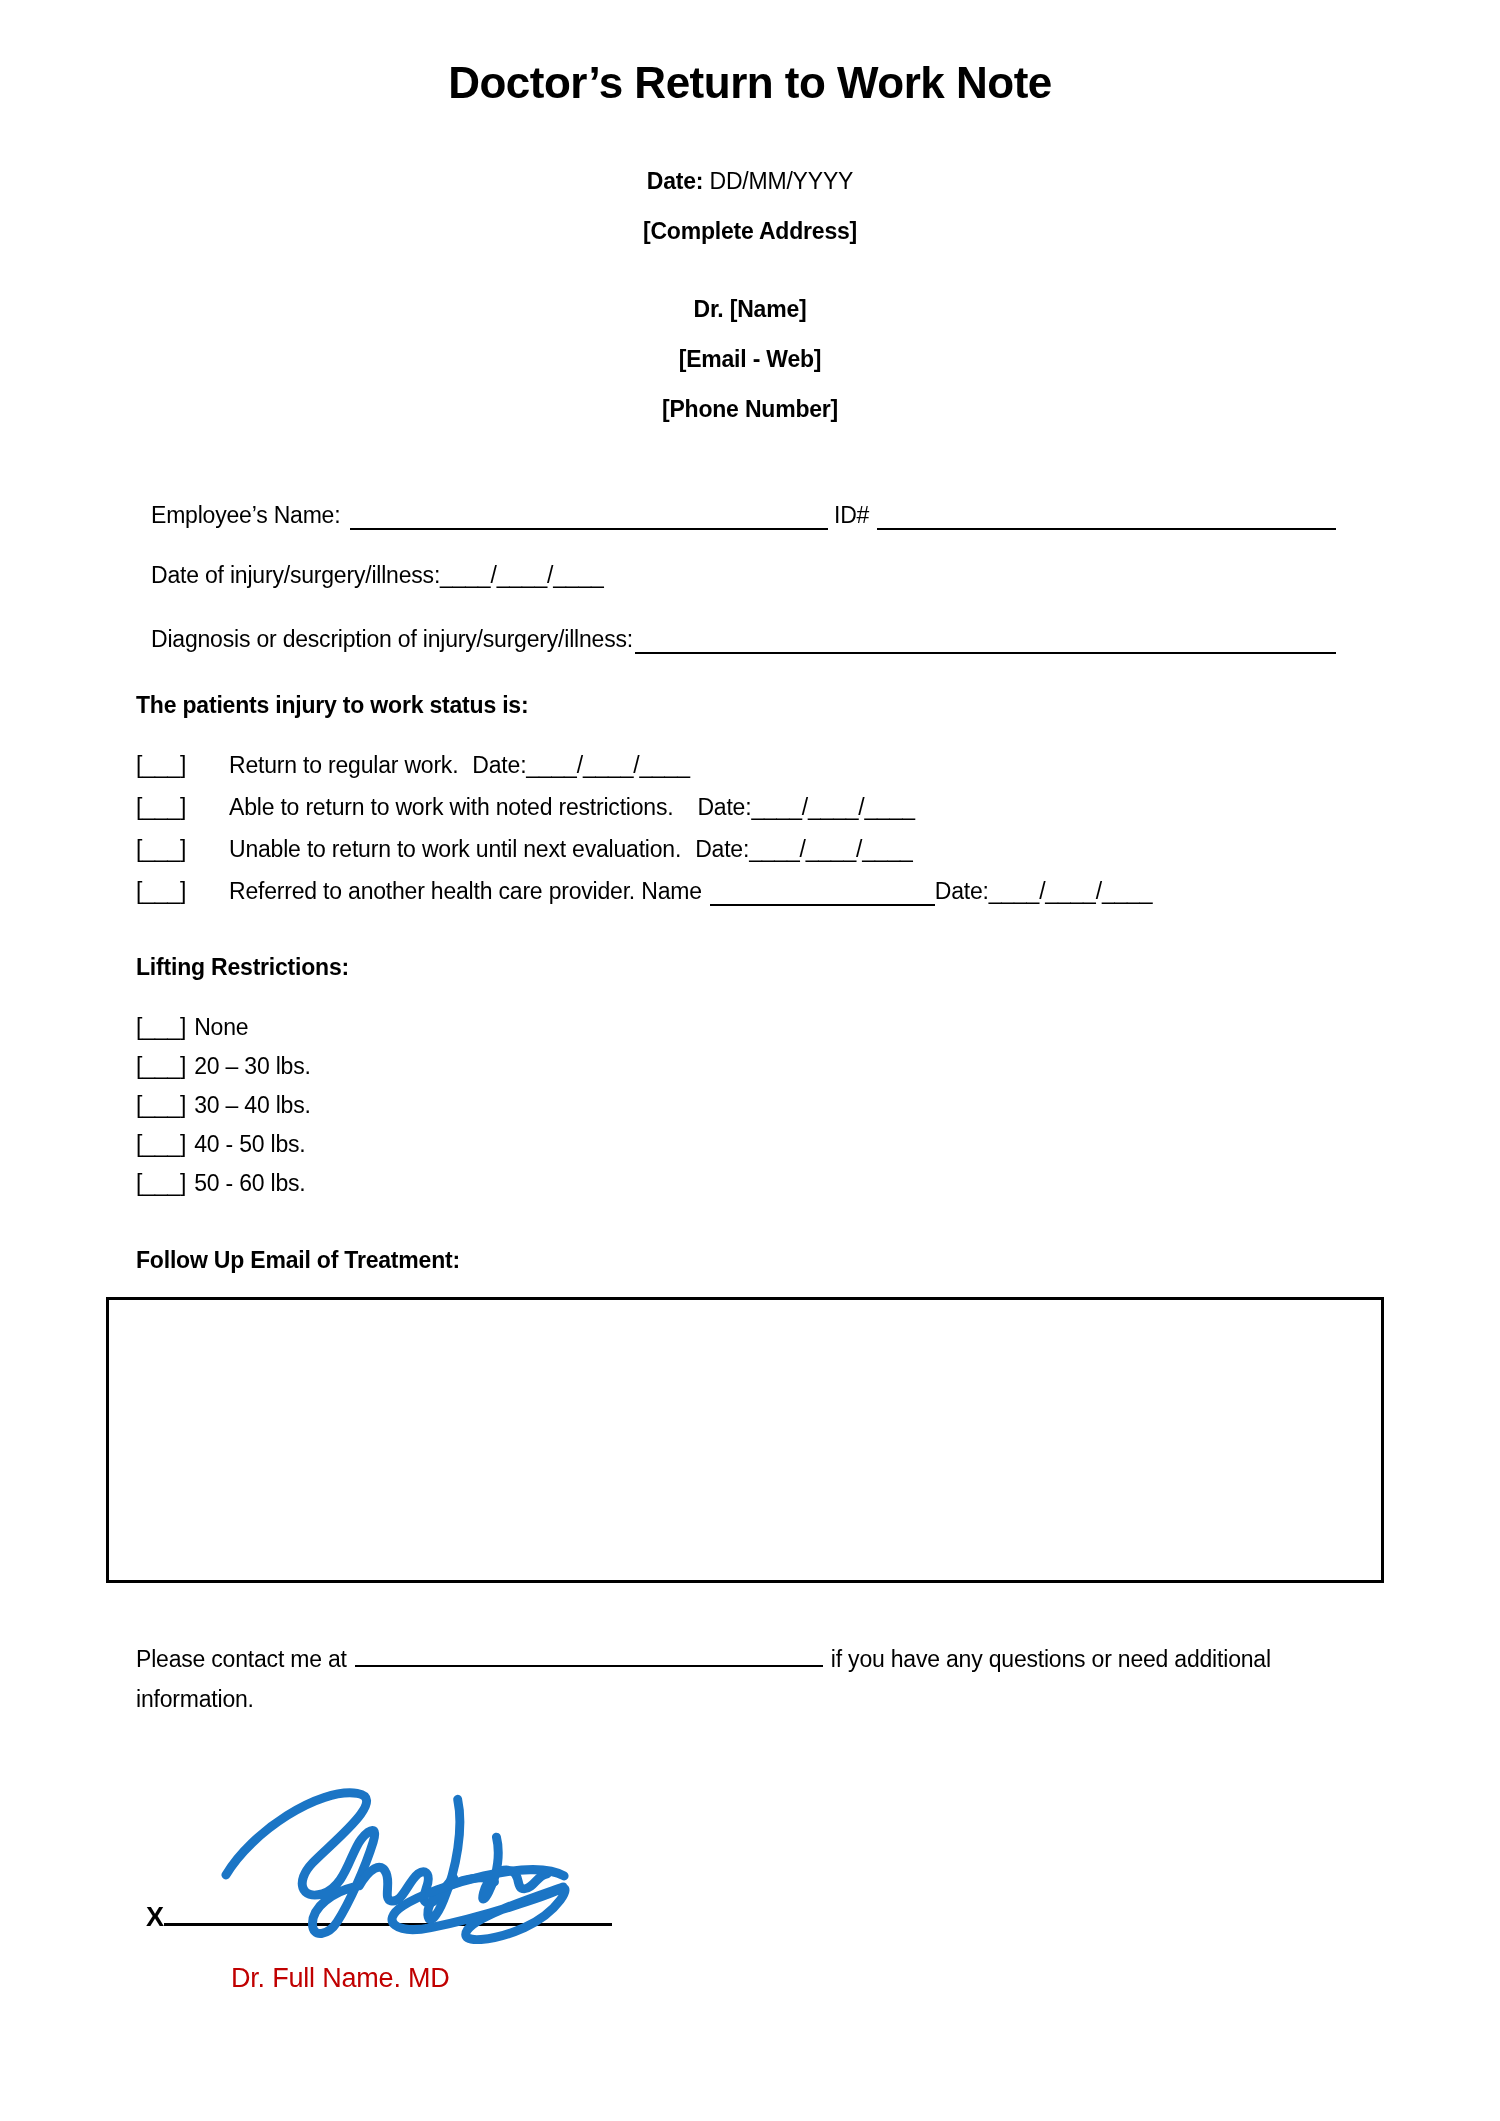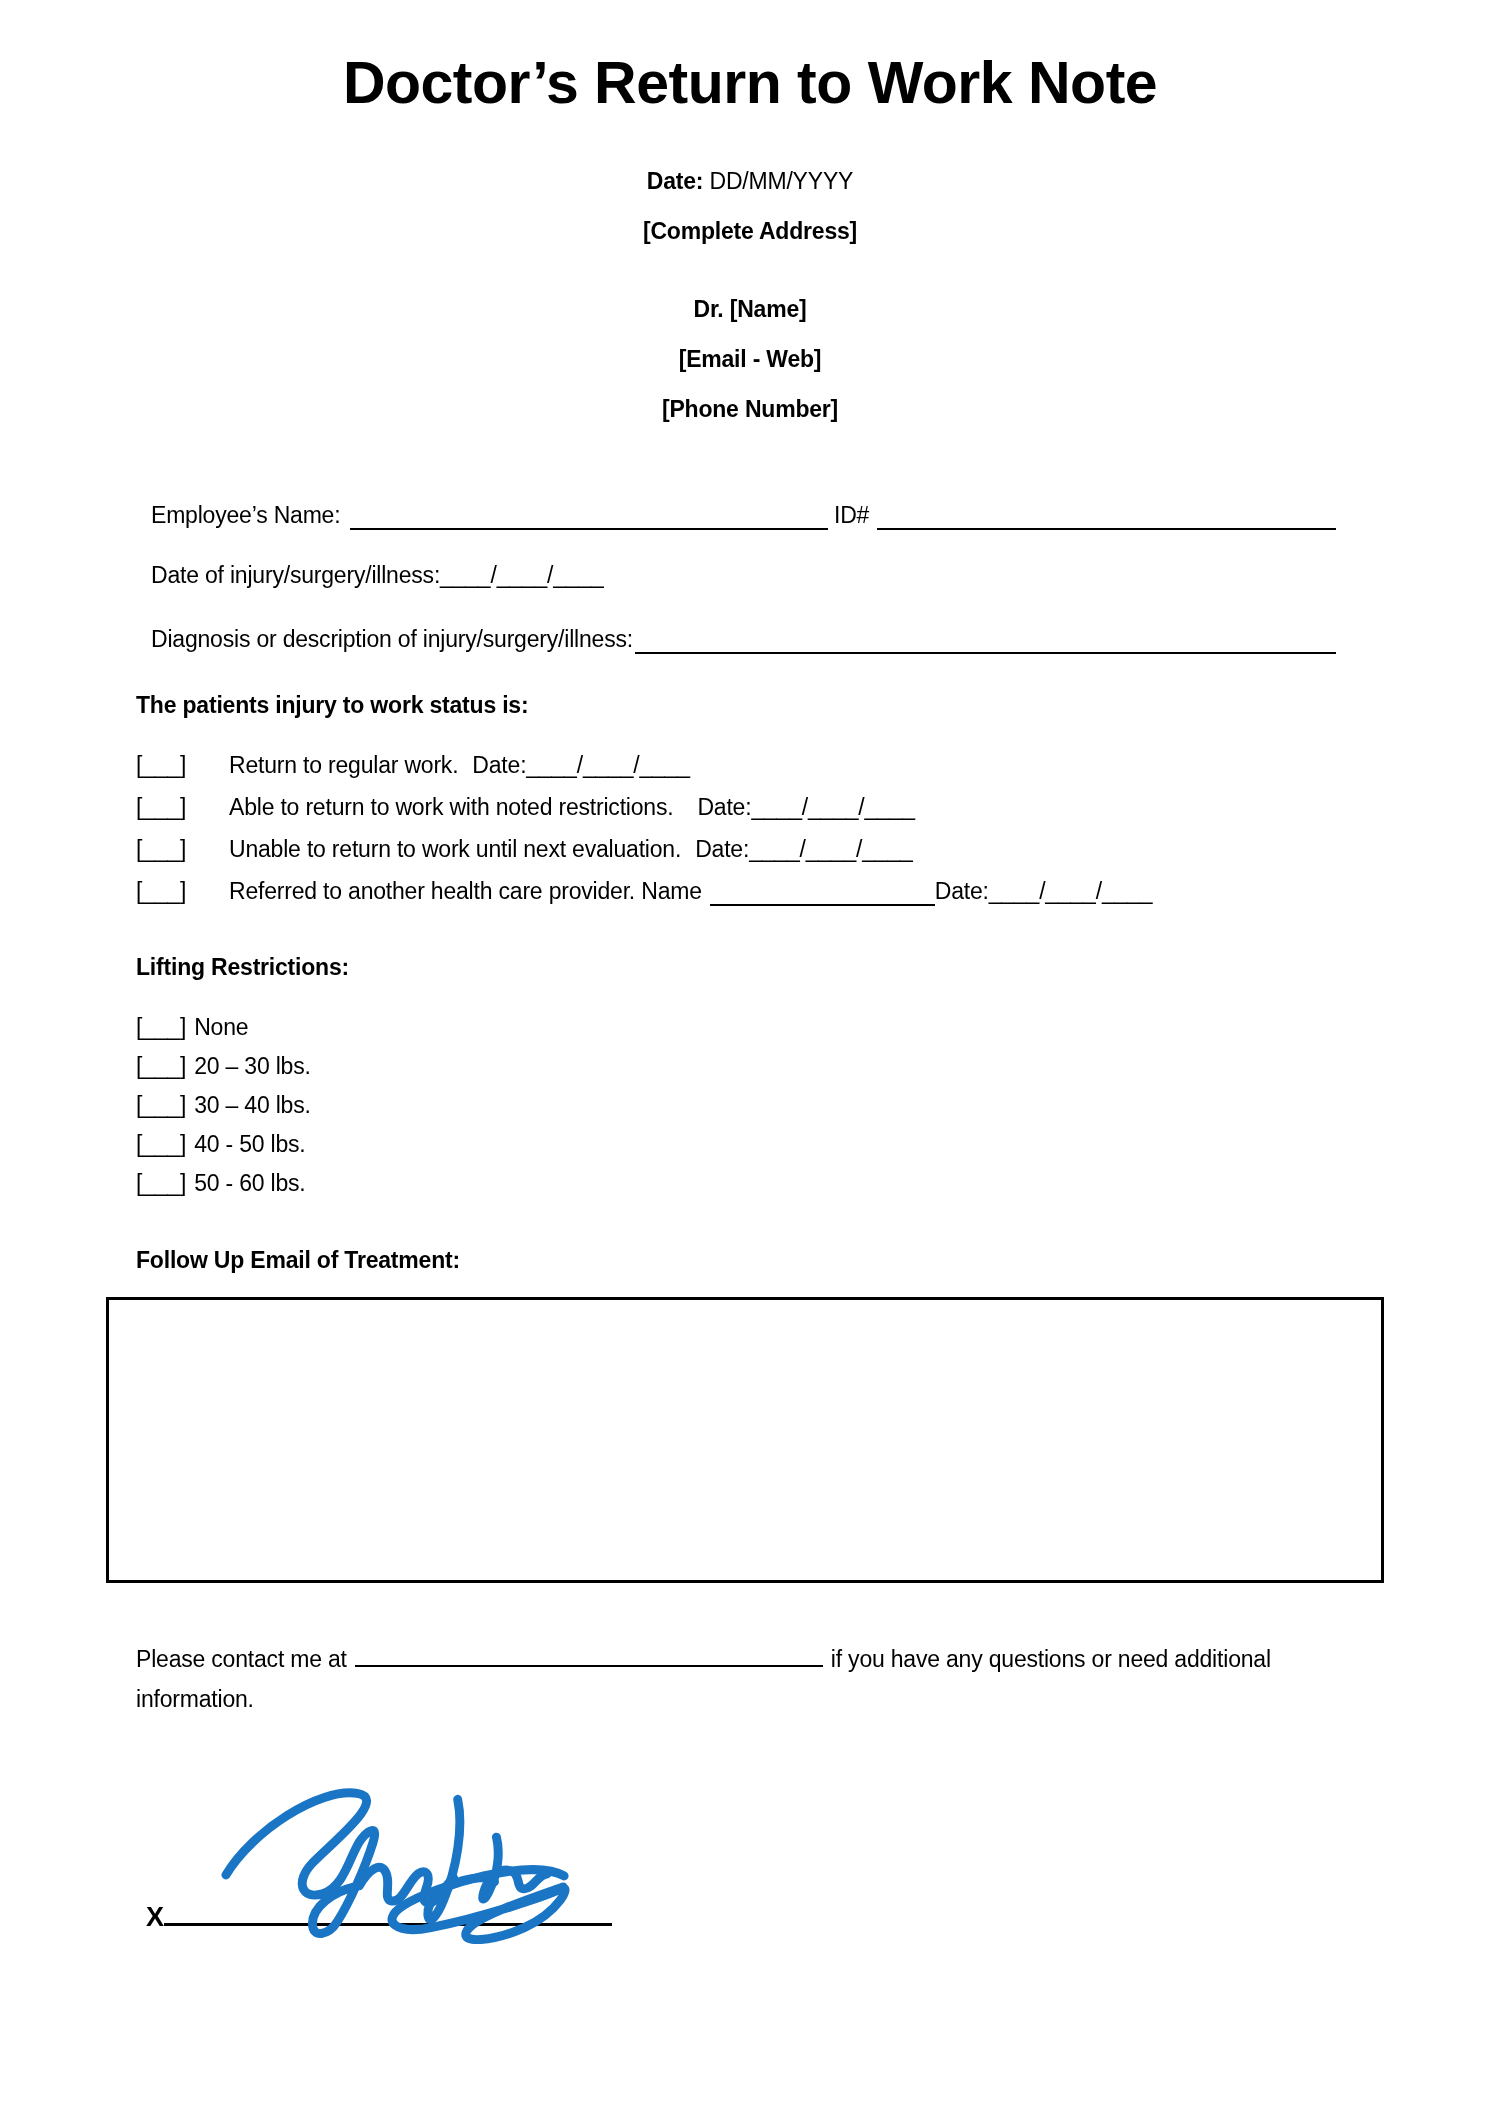--- a/index.html
+++ b/index.html
@@ -14,21 +14,21 @@
     letter-spacing:-0.2px;
     box-sizing:border-box;
     padding:56px 0 0 0;
     overflow:hidden;
   }
   .content { margin:0 164px 0 136px; }
 
   h1.title {
     margin:0; padding:0;
     text-align:center;
-    font-size:59px; line-height:54px;
+    font-size:44px; line-height:54px;
     font-weight:bold;
     letter-spacing:-0.5px;
   }
   .c { text-align:center; }
   .b { font-weight:bold; }
   p { margin:0; }
 
   .date-line   { margin-top:56px; line-height:30px; }
   .dr-line     { margin-top:48px; line-height:30px; font-weight:bold; }
   .hdr-line    { margin-top:20px; line-height:30px; font-weight:bold; }
@@ -215,15 +215,16 @@
         <g fill="none" stroke="#1b75c5" stroke-width="9" stroke-linecap="round" stroke-linejoin="round">
           <path d="M14,96 C40,52 108,8 146,14 C178,19 120,64 101,84 C83,103 90,121 111,115 C134,108 139,74 150,60 C159,49 167,47 162,63 C154,89 138,124 126,143 C117,157 101,160 101,145 C101,128 122,113 143,108"></path>
           <path d="M148,107 C158,90 170,82 175,94 C180,105 172,120 180,122 C191,125 197,103 207,95 C214,90 219,94 217,104 C214,115 210,123 217,124 C226,126 233,107 243,99"></path>
           <path d="M247,20 C253,48 246,90 233,121 C227,136 218,148 217,136 C216,122 231,108 251,102 C266,98 278,98 284,103"></path>
           <path d="M286,58 C290,74 287,95 280,109 C276,119 270,126 273,114 C277,99 290,88 301,92 C311,96 305,110 314,110 C323,110 328,95 337,95"></path>
           <path d="M354,97 C322,78 225,106 192,127 C168,143 186,156 220,149 C271,139 337,117 351,110 C362,105 350,132 314,149 C285,162 246,167 257,151 C267,137 322,119 353,108"></path>
         </g>
       </svg>
     </div>
 
+    <p class="printed-name" style="color: rgb(192, 0, 0);">Dr. Full Name. MD</p>
 
   </div>
 </div>
 
 </body></html>

